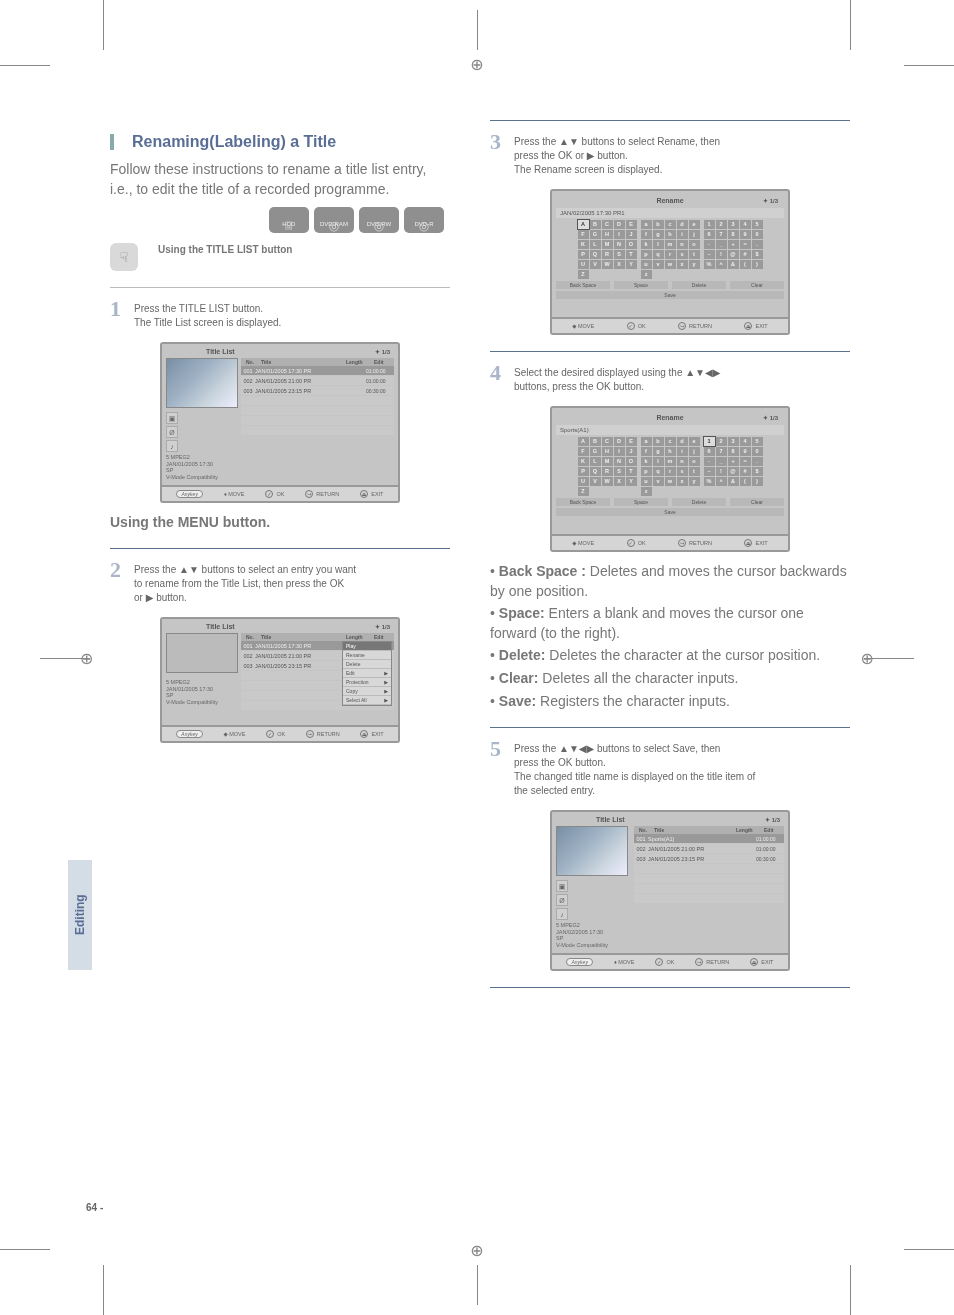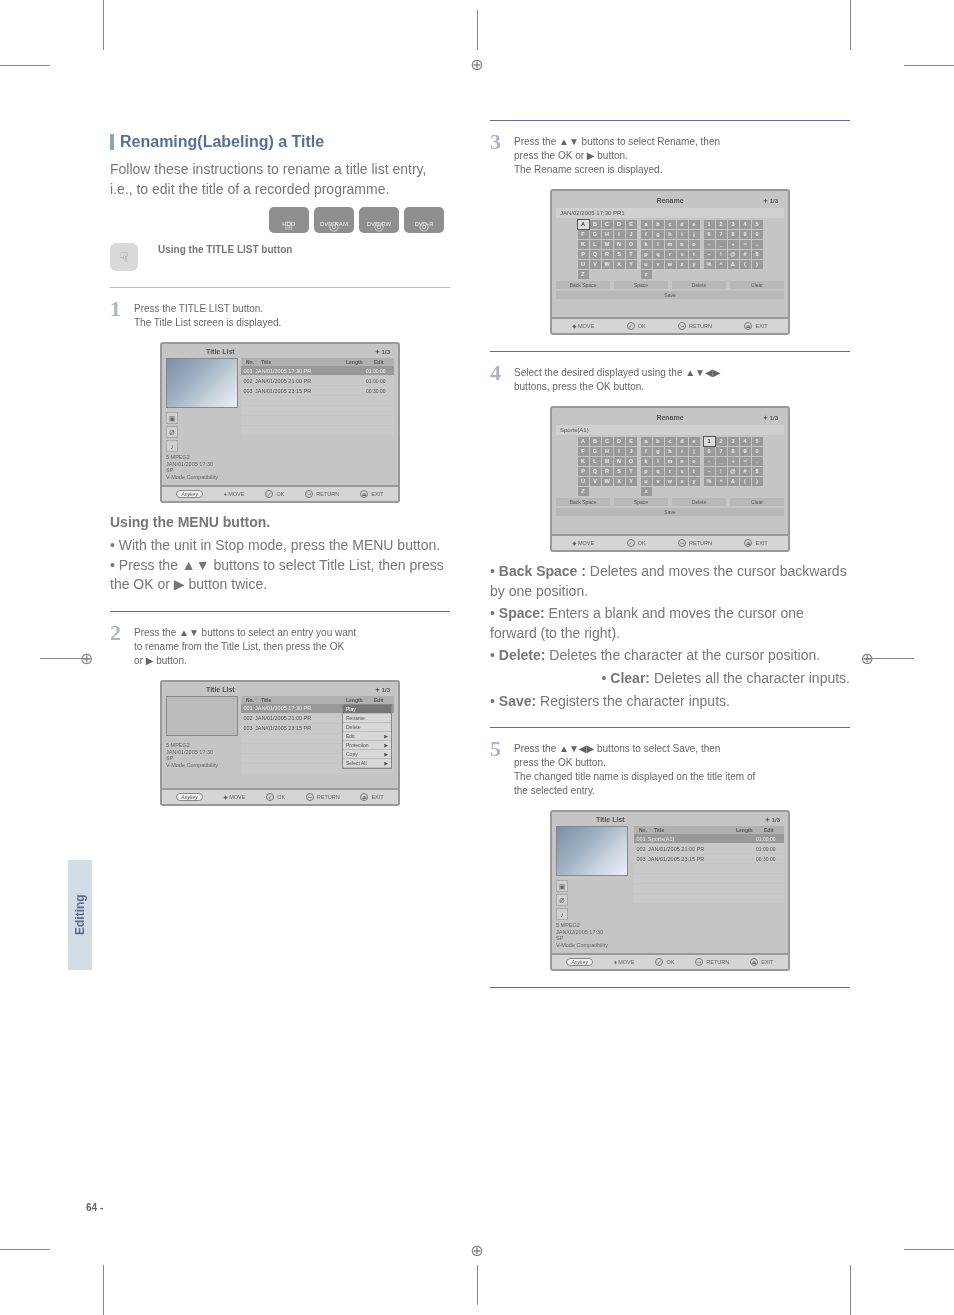--- a/index.html
+++ b/index.html
@@ -73,21 +73,21 @@
     background: radial-gradient(circle, #f5f5f5 0%, #f0f0f0 30%, #e8e8e8 60%, #ddd 100%);
     border: 1px solid #ccc;
   }
 
   .section-bar {
     margin-top: 14px;
     font-size: 16px;
     font-weight: bold;
     color: #5a6e95;
     border-left: 4px solid #8aa;
-    padding-left: 6px;
+    padding-left: 18px;
     font-family: "Arial Narrow", Arial, sans-serif;
     line-height: 1;
   }
   .subtext {
     margin-top: 10px;
     font-size: 14px;
     color: #777;
     line-height: 1.4;
   }
   .media-row { margin-top: 8px; text-align: right; padding-right: 6px; }
@@ -425,24 +425,20 @@
       <div class="shot-foot">
         <span class="anykey">Anykey</span>
         <span class="footbtn">♦  MOVE</span>
         <span class="footbtn"><span class="circ">✓</span>OK</span>
         <span class="footbtn"><span class="circ">↪</span>RETURN</span>
         <span class="footbtn"><span class="circ">⏏</span>EXIT</span>
       </div>
     </div>
 
     <div class="subtext"><b>Using the MENU button.</b></div>
-    <div class="subtext" style="margin-top:4px;">
-      • <span>With the unit in Stop mode, press the MENU button.</span><br>
-      • <span>Press the ▲▼ buttons to select Title List, then press the OK or ▶ button twice.</span>
-    </div>
 
     <hr class="hr">
 
     <div class="step">
       <div class="step-num">2</div>
       <div class="step-body">
         <span>Press the ▲▼ buttons to select an entry you want</span><br>
         <span>to rename from the Title List, then press the OK</span><br>
         <span>or ▶ button.</span>
       </div>
@@ -765,21 +761,21 @@
         <span class="footbtn"><span class="circ">↪</span>RETURN</span>
         <span class="footbtn"><span class="circ">⏏</span>EXIT</span>
       </div>
     </div>
 
     <div class="subtext" style="margin-top:10px;">
       <div id="step4-bullets">
           <div style="margin-bottom: 3px;">• <b>Back Space :</b> Deletes and moves the cursor backwards by one position.</div>
           <div style="margin-bottom: 3px;">• <b>Space:</b> Enters a blank and moves the cursor one forward (to the right).</div>
           <div style="margin-bottom: 3px;">• <b>Delete:</b> Deletes the character at the cursor position.</div>
-          <div style="margin-bottom: 3px; text-align: right;">• <b>Clear:</b> Deletes all the character inputs.</div>
+          <div style="margin-bottom: 3px;">• <b>Clear:</b> Deletes all the character inputs.</div>
           <div style="margin-bottom: 3px;">• <b>Save:</b> Registers the character inputs.</div>
         </div>
     </div>
 
     <hr class="hr">
     <div class="step">
       <div class="step-num">5</div>
       <div class="step-body">
         <span>Press the ▲▼◀▶ buttons to select Save, then</span><br>
         <span>press the OK button.</span><br>

